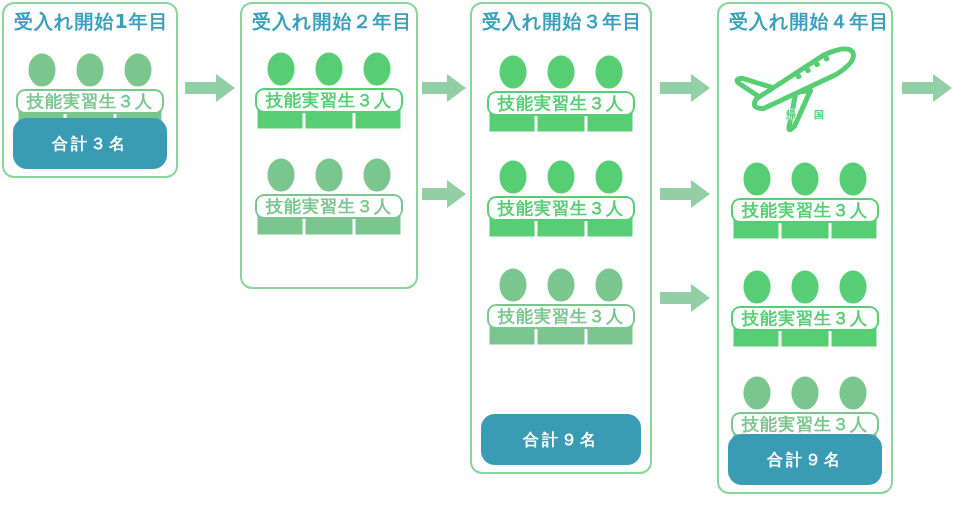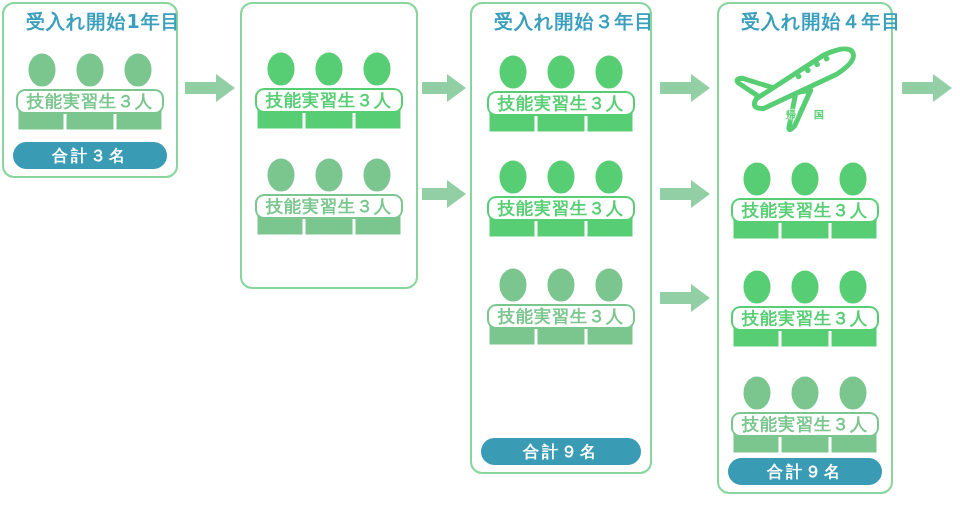--- a/index.html
+++ b/index.html
@@ -15,21 +15,21 @@
   body{font-family:"DejaVu Sans","Liberation Sans",sans-serif;}
   .canvas{position:relative;width:960px;height:510px;background:#fff;overflow:hidden;}
 
   .col{
     position:absolute;
     background:#fff;
     border:2px solid var(--panel-border-green);
     border-radius:12px;
   }
   .title{
-    position:absolute;top:5px;left:22px;
+    position:absolute;top:5px;left:10px;
     color:var(--title-teal);
     font-size:19px;font-weight:bold;letter-spacing:1px;white-space:nowrap;
   }
   .group{
     position:absolute;left:50%;transform:translateX(-50%);
     width:150px;height:78px;
   }
   .tone-bright{--tone:var(--bright-green);}
   .tone-muted{--tone:var(--muted-green);}
   .people{display:block;}
@@ -38,21 +38,21 @@
   .pill{
     position:absolute;top:36px;left:50%;transform:translateX(-50%);
     background:#fff;border:2px solid var(--tone);border-radius:9px;
     color:var(--tone);font-size:17px;font-weight:bold;letter-spacing:1px;
     padding:2px 9px;white-space:nowrap;line-height:17px;
   }
   .badge{
     position:absolute;left:9px;right:9px;bottom:7px;
     background:var(--badge-teal);border-radius:14px;
     color:#fff;text-align:center;font-size:16px;font-weight:bold;
-    letter-spacing:3px;padding:4px 0;line-height:19px;
+    letter-spacing:3px;padding:16px 0;line-height:19px;
   }
   .plane-wrap{
     position:absolute;left:50%;transform:translateX(-50%);
     width:150px;height:100px;
   }
   .plane path{stroke:var(--bright-green);stroke-width:5;fill:#fff;
     stroke-linejoin:round;stroke-linecap:round;}
   .plane .win{fill:var(--bright-green);stroke:none;}
   .plane-label{
     position:absolute;bottom:10px;width:100%;text-align:center;
@@ -82,20 +82,21 @@
         <path class="body" d="M98,78 V53 Q98,37 110,37 H136 Q148,37 148,53 V78 Z"></path>
         <ellipse class="head" cx="75" cy="17" rx="13.5" ry="16.5"></ellipse>
         <path class="body" d="M50,78 V53 Q50,37 62,37 H88 Q100,37 100,53 V78 Z"></path>
       </svg>
       <span class="pill">技能実習生３人</span>
     </div>
     <div class="badge">合計３名</div>
   </section>
 
   <section class="col" style="left:240px;top:2px;width:178px;height:287px">
+    <h2 class="title">受入れ開始２年目</h2>
     <div class="group tone-bright" style="top:48px">
       <svg class="people" width="150" height="78" viewBox="0 0 150 78">
         <ellipse class="head" cx="27" cy="17" rx="13.5" ry="16.5"></ellipse>
         <path class="body" d="M2,78 V53 Q2,37 14,37 H40 Q52,37 52,53 V78 Z"></path>
         <ellipse class="head" cx="123" cy="17" rx="13.5" ry="16.5"></ellipse>
         <path class="body" d="M98,78 V53 Q98,37 110,37 H136 Q148,37 148,53 V78 Z"></path>
         <ellipse class="head" cx="75" cy="17" rx="13.5" ry="16.5"></ellipse>
         <path class="body" d="M50,78 V53 Q50,37 62,37 H88 Q100,37 100,53 V78 Z"></path>
       </svg>
       <span class="pill">技能実習生３人</span>

